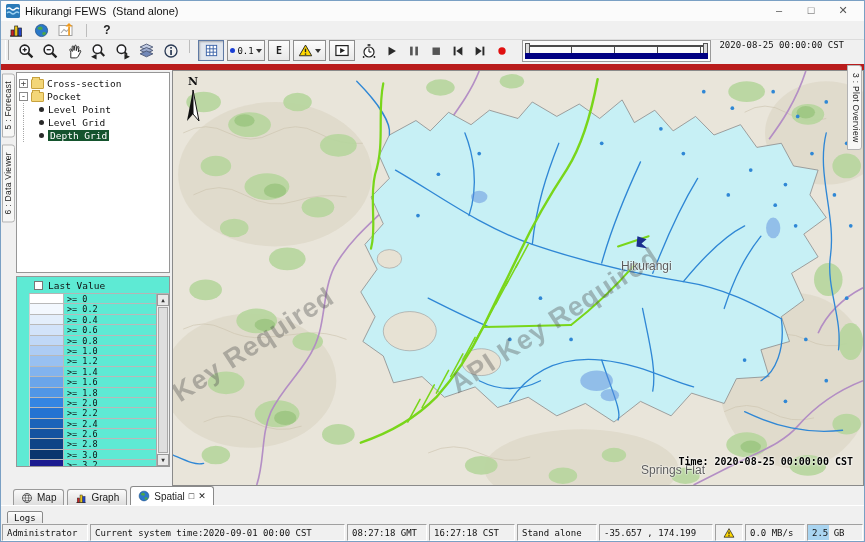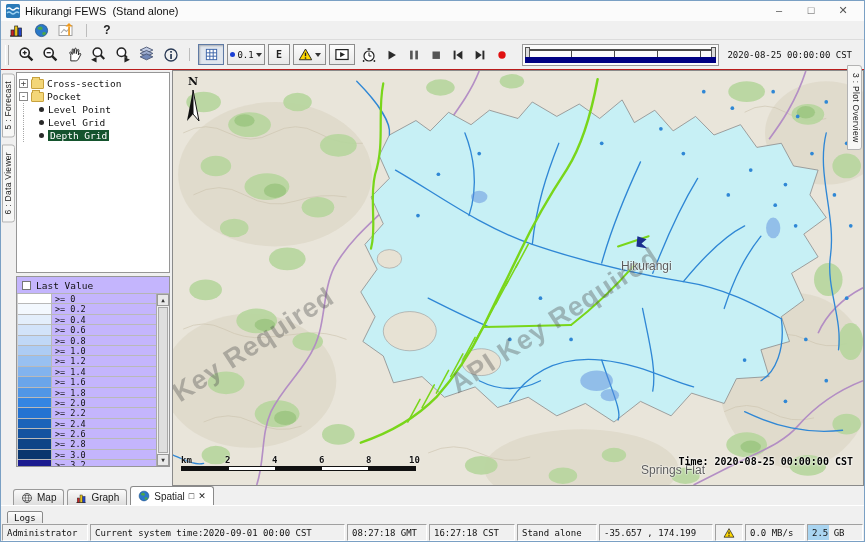--- a/index.html
+++ b/index.html
@@ -18,21 +18,21 @@
   .menubar{height:18px;display:flex;align-items:center;background:#f4f4f4;padding-left:3px;flex:none;border-bottom:1px solid #e6e6e6;}
   .menu-item{font-size:11px;padding:1px 8px;color:#222;}
 
   
   .toolbar1{height:19px;display:flex;align-items:center;gap:3px;padding-left:4px;flex:none;border-bottom:1px solid #dcdcdc;}
   .tb-btn{width:22px;height:17px;display:flex;align-items:center;justify-content:center;}
   .tb-sep{width:1px;height:13px;background:#bdbdbd;margin:0 6px;}
   .help-q{font-weight:bold;font-size:12px;color:#222;}
 
   
-  .toolbar2{height:30px;display:flex;align-items:center;gap:1px;padding:0 12px 0 4px;flex:none;border-bottom:1px solid #b91c1c;background:#f0f0f0;}
+  .toolbar2{height:30px;display:flex;align-items:flex-start;gap:1px;padding:0 20px 0 4px;flex:none;border-bottom:6px solid #b91c1c;background:#f0f0f0;}
   .grip{width:4px;height:20px;border-left:1px solid #fff;border-right:1px solid #a8a8a8;margin-right:5px;flex:none;}
   .tb2-btn{width:23px;height:22px;display:flex;align-items:center;justify-content:center;flex:none;}
   .box-btn{height:21px;border:1px solid #8d8d8d;background:linear-gradient(#fcfcfc,#e8e8e8);display:flex;align-items:center;justify-content:center;gap:2px;padding:0 3px;flex:none;margin:0 1px;}
   .pressed{background:#e0e6ee;border-color:#5f7aa4;box-shadow:inset 1px 1px 2px rgba(0,0,0,.25);}
   .caret{width:0;height:0;border-left:3px solid transparent;border-right:3px solid transparent;border-top:4px solid #333;flex:none;}
   .bluedot{width:5px;height:5px;border-radius:50%;background:#1a3fd4;flex:none;}
   .interval-text{font-size:9px;font-family:"DejaVu Sans Mono",monospace;}
   .e-letter{font-size:10px;font-family:"DejaVu Sans Mono",monospace;font-weight:bold;color:#222;}
   .timeline{flex:1;height:22px;margin:0 7px 0 9px;position:relative;border:1px solid #9a9a9a;background:#fbfbfb;}
   .tl-rail{position:absolute;left:6px;right:6px;top:4px;height:8px;border-top:2px solid #4a4a4a;background:repeating-linear-gradient(to right,transparent 0 42px,#4a4a4a 42px 43px);}
@@ -51,21 +51,21 @@
   .tree-box{height:201px;flex:none;background:#fff;border:1px solid #969696;font-family:"DejaVu Sans Mono",monospace;font-size:9.5px;padding:4px 2px;overflow:hidden;}
   .tree-row{display:flex;align-items:center;height:13px;gap:3px;}
   .expander{width:9px;height:9px;border:1px solid #8a8a8a;background:#fff;font-size:9px;line-height:7px;text-align:center;color:#444;flex:none;font-family:"DejaVu Sans Mono",monospace;}
   .folder{width:13px;height:10px;background:#f3d678;border:1px solid #c8a23e;border-radius:1px;position:relative;flex:none;}
   .folder:before{content:"";position:absolute;top:-3px;left:0;width:6px;height:2px;background:#f3d678;border:1px solid #c8a23e;border-bottom:none;}
   .leaf-indent{width:13px;flex:none;border-left:1px dotted #aaa;height:13px;margin-left:4px;}
   .dot{width:5px;height:5px;border-radius:50%;background:#2a2a2a;flex:none;margin-right:1px;}
   .tree-label{white-space:nowrap;}
   .sel{background:#14532d;color:#fff;padding:0 2px;}
 
-  .legend-box{margin-top:3px;height:191px;flex:none;border:1px solid #969696;background:#c4b5fd;font-family:"DejaVu Sans Mono",monospace;display:flex;flex-direction:column;overflow:hidden;}
+  .legend-box{margin-top:3px;height:191px;flex:none;border:1px solid #969696;background:#5eead4;font-family:"DejaVu Sans Mono",monospace;display:flex;flex-direction:column;overflow:hidden;padding-left:12px;}
   .lv-row{height:16px;flex:none;display:flex;align-items:center;gap:5px;padding:0 5px;font-size:9.5px;}
   .checkbox{width:9px;height:9px;border:1px solid #777;background:#fff;flex:none;}
   .legend-list{flex:1;display:flex;min-height:0;border-top:1px solid #b5b5b5;}
   .lrows{flex:1;overflow:hidden;border-left:1px solid #d0d0d0;}
   .lrow{height:10.4px;display:flex;border-bottom:1px solid #b9b9b9;}
   .lsw{width:34px;flex:none;border-right:1px solid #b9b9b9;}
   .llb{flex:1;font-size:8.5px;line-height:10px;padding-left:3px;white-space:nowrap;}
   .lscroll{width:13px;flex:none;background:#f0f0f0;border-left:1px solid #ababab;display:flex;flex-direction:column;}
   .sarrow{height:12px;flex:none;border:1px solid #9a9a9a;background:#e9e9e9;font-size:6px;line-height:10px;text-align:center;color:#333;}
   .sthumb{flex:1;margin:1px;background:#dedede;border:1px solid #a8a8a8;}
@@ -611,37 +611,20 @@
       </div>
 
       <div class="wm" style="left:-45px;top:340px;">API Key Required</div>
       <div class="wm" style="left:280px;top:300px;">API Key Required</div>
 
       <div class="place" style="left:448px;top:188px;">Hikurangi</div>
       <div class="place" style="left:468px;bottom:8px;">Springs Flat</div>
 
       <div class="time-ov">Time: 2020-08-25 00:00:00 CST</div>
 
-      <div class="scalebar">
-        <div class="sb-nums">
-          <span style="left:0;">km</span>
-          <span style="left:44px;">2</span>
-          <span style="left:91px;">4</span>
-          <span style="left:138px;">6</span>
-          <span style="left:185px;">8</span>
-          <span style="left:228px;">10</span>
-        </div>
-        <div class="sb-bar">
-          <span class="sb-seg b"></span>
-            <span class="sb-seg"></span>
-            <span class="sb-seg b"></span>
-            <span class="sb-seg"></span>
-            <span class="sb-seg b"></span>
-        </div>
-      </div>
     </div>
 
     <div class="right-strip"></div>
   </div>
 
   <span class="vtab-right">3 : Plot Overview</span>
 
   <div class="bottom-tabs">
     <span class="btab">
       <span>

